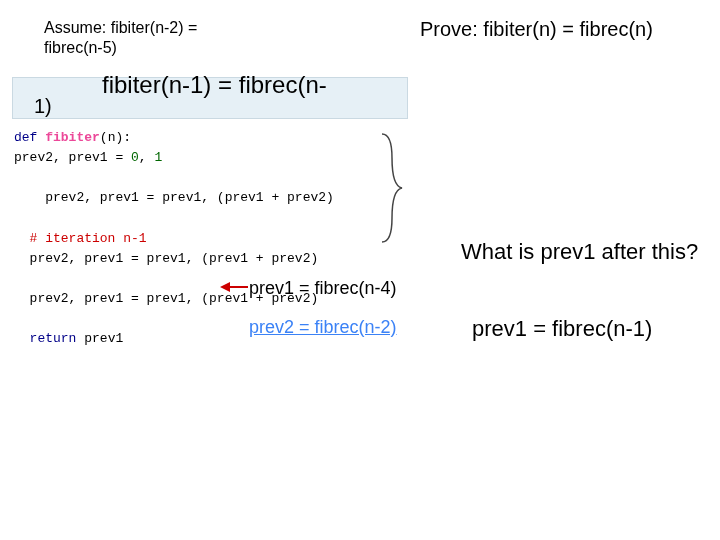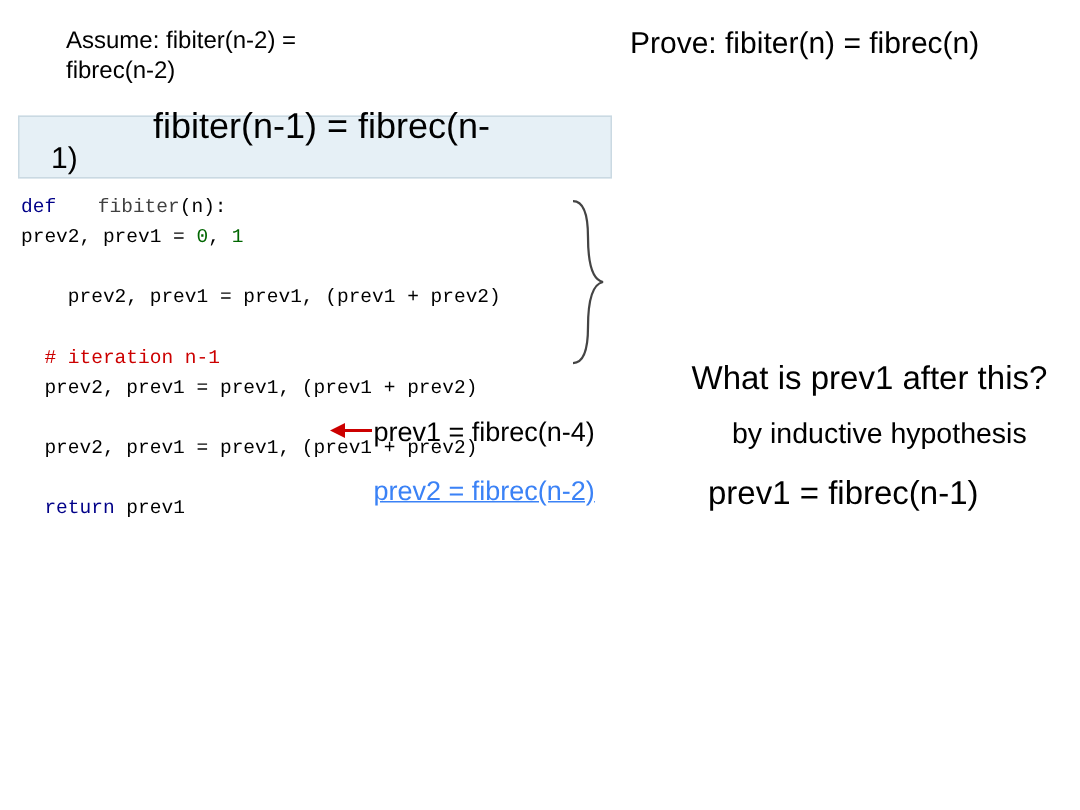--- a/index.html
+++ b/index.html
@@ -5,39 +5,39 @@
     * { margin: 0; padding: 0; box-sizing: border-box; }
     body { width: 720px; height: 540px; background: #fff; font-family: Arial, sans-serif; position: relative; }
     .slide { position: relative; width: 100%; height: 100%; }
     .assume { position: absolute; top: 18px; left: 44px; font-size: 16px; color: #000; line-height: 1.25; }
     .prove { position: absolute; top: 18px; left: 420px; font-size: 20px; color: #000; }
     .hyp2-bar { position: absolute; top: 77px; left: 12px; width: 396px; height: 42px; background: #e6f0f6; border: 1px solid #cad9e2; }
     .hyp2-text { position: absolute; top: 71px; left: 102px; font-size: 24px; color: #000; }
     .hyp2-cont { position: absolute; top: 95px; left: 34px; font-size: 20px; color: #000; }
     .code { position: absolute; top: 128px; left: 14px; font-family: "Courier New", monospace; font-size: 13px; line-height: 1.55; }
     .kw { color: #000088; font-weight: normal; }
-    .fn { color: #404040; font-weight: normal; margin-left: 20px; }
+    .fn { color: #ec4899; font-weight: bold; }
     .num { color: #006600; }
     .cm { color: #cc0000; }
     .caret { border-left: 2px solid #000; }
     .prev1-anno { position: absolute; top: 278px; left: 249px; font-size: 18px; color: #000; }
     .prev2-anno { position: absolute; top: 317px; left: 249px; font-size: 18px; color: #3b82f6; text-decoration: underline; }
     .arrow { position: absolute; top: 282px; left: 220px; }
     .bracket { position: absolute; top: 128px; left: 378px; }
     .question { position: absolute; top: 239px; left: 461px; font-size: 22px; color: #000; }
     .byind { position: absolute; top: 279px; left: 488px; font-size: 19px; color: #000; }
     .result { position: absolute; top: 316px; left: 472px; font-size: 22px; color: #000; text-align: center; }
   </style>
 </head>
 <body>
 
 <div class="slide">
   <div class="assume">
     <span>Assume: fibiter(n-2) =</span><br>
-    <span>fibrec(n-2)</span>
+    <span>fibrec(n-5)</span>
   </div>
   <div class="prove">Prove: fibiter(n) = fibrec(n)</div>
 
   <div class="hyp2-bar"></div>
   <div class="hyp2-text">fibiter(n-1) = fibrec(n-</div>
   <div class="hyp2-cont">1)</div>
 
   <div class="code">
     <div><span class="kw">def</span><span class="fn"> fibiter</span><span>(n):</span></div>
     <div><span>  prev2, prev1 = </span><span class="num">0</span><span>, </span><span class="num">1</span></div>
@@ -58,15 +58,14 @@
   <svg class="arrow" width="30" height="18">
     <line x1="28" y1="5" x2="6" y2="5" stroke="#c00" stroke-width="2"></line>
     <polygon points="0,5 10,0 10,10" fill="#c00"></polygon>
   </svg>
 
   <svg class="bracket" width="30" height="120">
     <path d="M 4 6 Q 14 6 14 30 Q 14 58 24 60 Q 14 62 14 90 Q 14 114 4 114" stroke="#444" stroke-width="1.5" fill="none"></path>
   </svg>
 
   <div class="question">What is prev1 after this?</div>
-  <div class="byind">by inductive hypothesis</div>
   <div class="result">prev1 = fibrec(n-1)</div>
 </div>
 
 </body></html>

